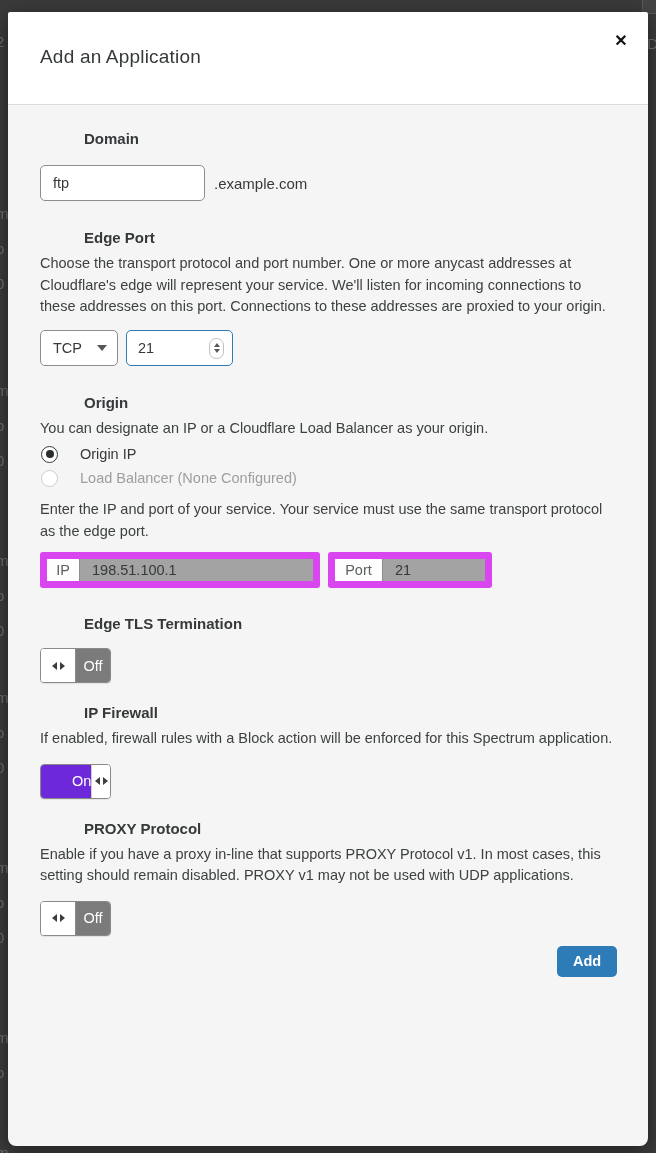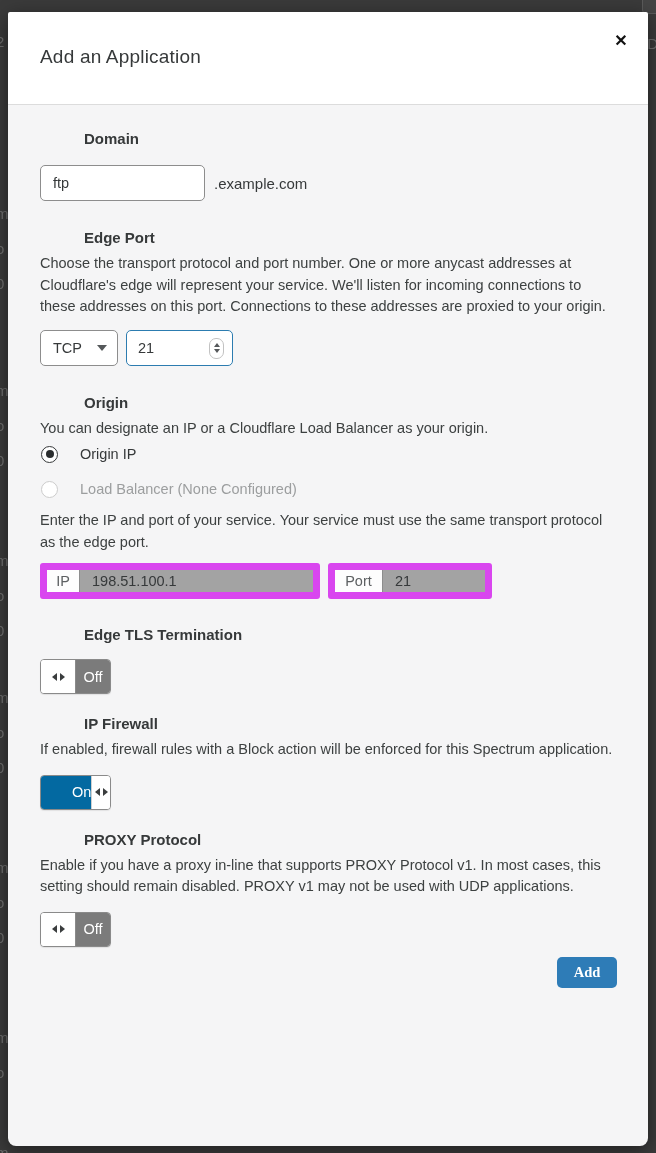--- a/index.html
+++ b/index.html
@@ -82,21 +82,21 @@
     border:1px solid #c2c2c2; border-radius:7px; background:#fff;
     display:flex; flex-direction:column; align-items:center; justify-content:center; gap:2px;
     cursor:pointer;
   }
   .step-up { width:0; height:0; border-left:3.5px solid transparent; border-right:3.5px solid transparent; border-bottom:4.5px solid #55585a; }
   .step-down { width:0; height:0; border-left:3.5px solid transparent; border-right:3.5px solid transparent; border-top:4.5px solid #55585a; }
 
   
   .radio-row { display:flex; align-items:center; height:22px;gap:8px; }
   .radio-row.first { margin-top:4px; }
-  .radio-row.second { margin-top:13px; }
+  .radio-row.second { margin-top:2px; }
   .radio-circle {
     width:17px; height:17px; border-radius:50%; border:1.5px solid #36393a;
     margin-left:1px; display:flex; align-items:center; justify-content:center; cursor:pointer;
     background:#fff;
   }
   .radio-circle .dot { width:8px; height:8px; border-radius:50%; background:#2b2e2f; }
   .radio-circle.disabled { border-color:#cccccc; cursor:default; }
   .radio-label { margin-left:14px; font-size:14.5px; color:#36393a; }
   .radio-label.disabled { color:#9c9e9f; }
 
@@ -117,37 +117,37 @@
   .port-group { width:164px; margin-left:8px; }
   .port-group .prefix { width:48px; }
 
   
   .toggle { display:flex; width:71px; height:35px; border-radius:4px; overflow:hidden;
     border:1px solid #8a8a8a; cursor:pointer; margin-top:14px; background:#fff;
     box-shadow:0 1px 1px rgba(0,0,0,.08); }
   .toggle-half { flex:1; display:flex; align-items:center; justify-content:center; }
   .toggle-label { font-size:14.5px; color:#fff; }
   .toggle-gray { background:#7b7b7b; }
-  .toggle-green { background:#0369a1;padding-left:31px; }
+  .toggle-green { background:#6d28d9;padding-left:31px; }
   .toggle-handle { background:#fff; gap:3px; }
   .toggle.off .toggle-handle { border-right:1px solid #8a8a8a; }
   .toggle.on .toggle-handle { border-left:1px solid #cfcfcf; }
   .arr-left { width:0; height:0; border-top:4px solid transparent; border-bottom:4px solid transparent; border-right:5px solid #3a3d3e; }
   .arr-right { width:0; height:0; border-top:4px solid transparent; border-bottom:4px solid transparent; border-left:5px solid #3a3d3e; }
 
   .spacer-27 { margin-top:27px; }
   .spacer-26 { margin-top:26px; }
   .spacer-20 { margin-top:20px; }
   .radios-desc { margin-top:10px; }
 
   
   .footer-row { display:flex; justify-content:flex-end; margin-top:10px; padding-bottom:32px; }
   .add-btn {
     width:60px; height:31px; background:#2e7cb7; color:#fff; border:none; border-radius:5px;
-    font-family:Liberation Serif, serif; font-size:14.5px; font-weight:700; cursor:pointer;
+    font-family:Liberation Sans, sans-serif; font-size:14.5px; font-weight:700; cursor:pointer;
   }
 </style>
 </head>
 <body>
 
 <div id="backdrop-frags">
     <span class="backdrop-frag left" style="top: 34px;">2</span>
     <span class="backdrop-frag left" style="top: 206px;">m</span>
     <span class="backdrop-frag left" style="top: 241px;">o</span>
     <span class="backdrop-frag left" style="top: 276px;">0</span>

